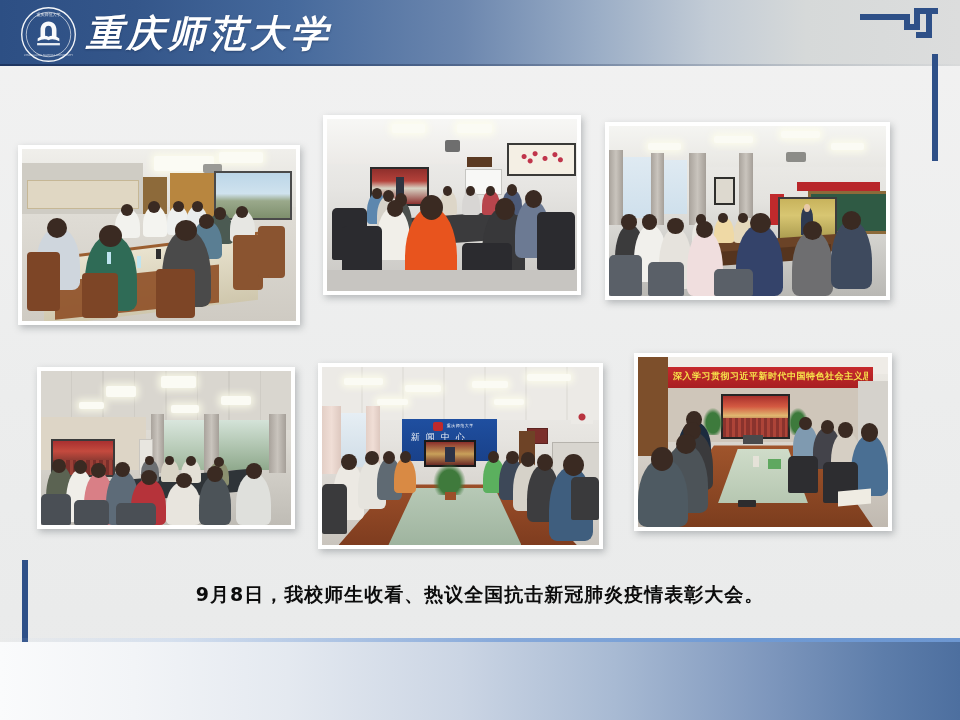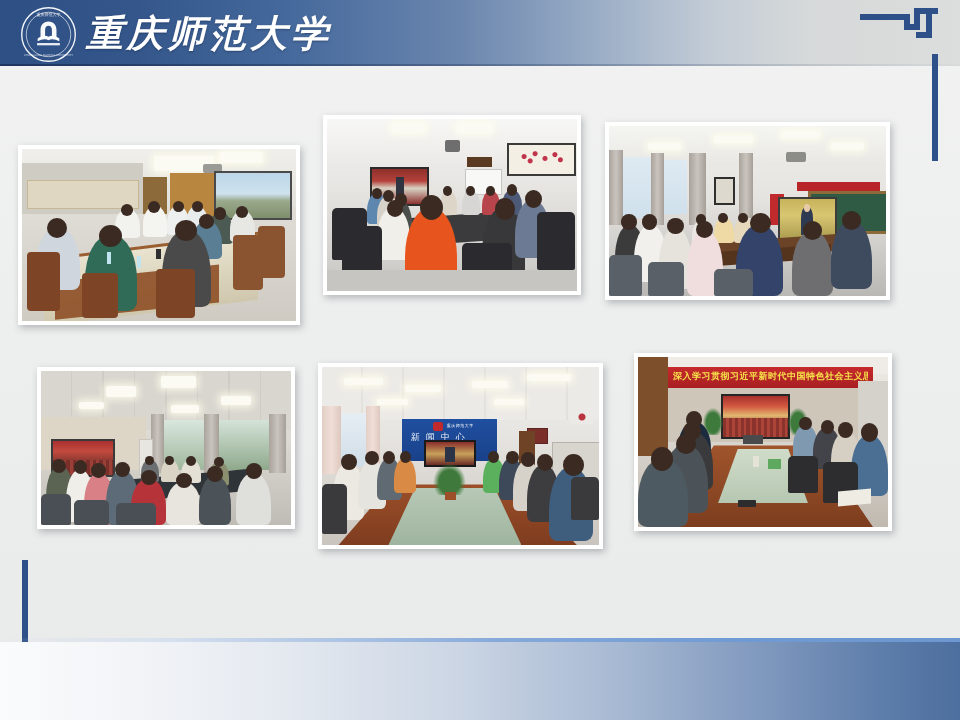--- a/index.html
+++ b/index.html
@@ -603,17 +603,18 @@
 
         <div style="position:absolute;left:52%;top:60%;width:5%;height:6%;background:#5fa860"></div>
         <div style="position:absolute;left:46%;top:58%;width:2.5%;height:7%;background:#e5e2d8"></div>
         <div style="position:absolute;left:80%;top:78%;width:13%;height:9%;background:#efece3;transform:skewY(-5deg)"></div>
         <div style="position:absolute;left:40%;top:84%;width:7%;height:4%;background:#2c2c2e;border-radius:1px"></div>
       </div>
     </div>
   </div>
 
   <div class="caption-rule"></div>
+  <div class="caption">9月8日，我校师生收看、热议全国抗击新冠肺炎疫情表彰大会。</div>
 
   <div class="footer-accent"></div>
   <div class="footer-band"></div>
 
 </div>
 
 </body></html>

